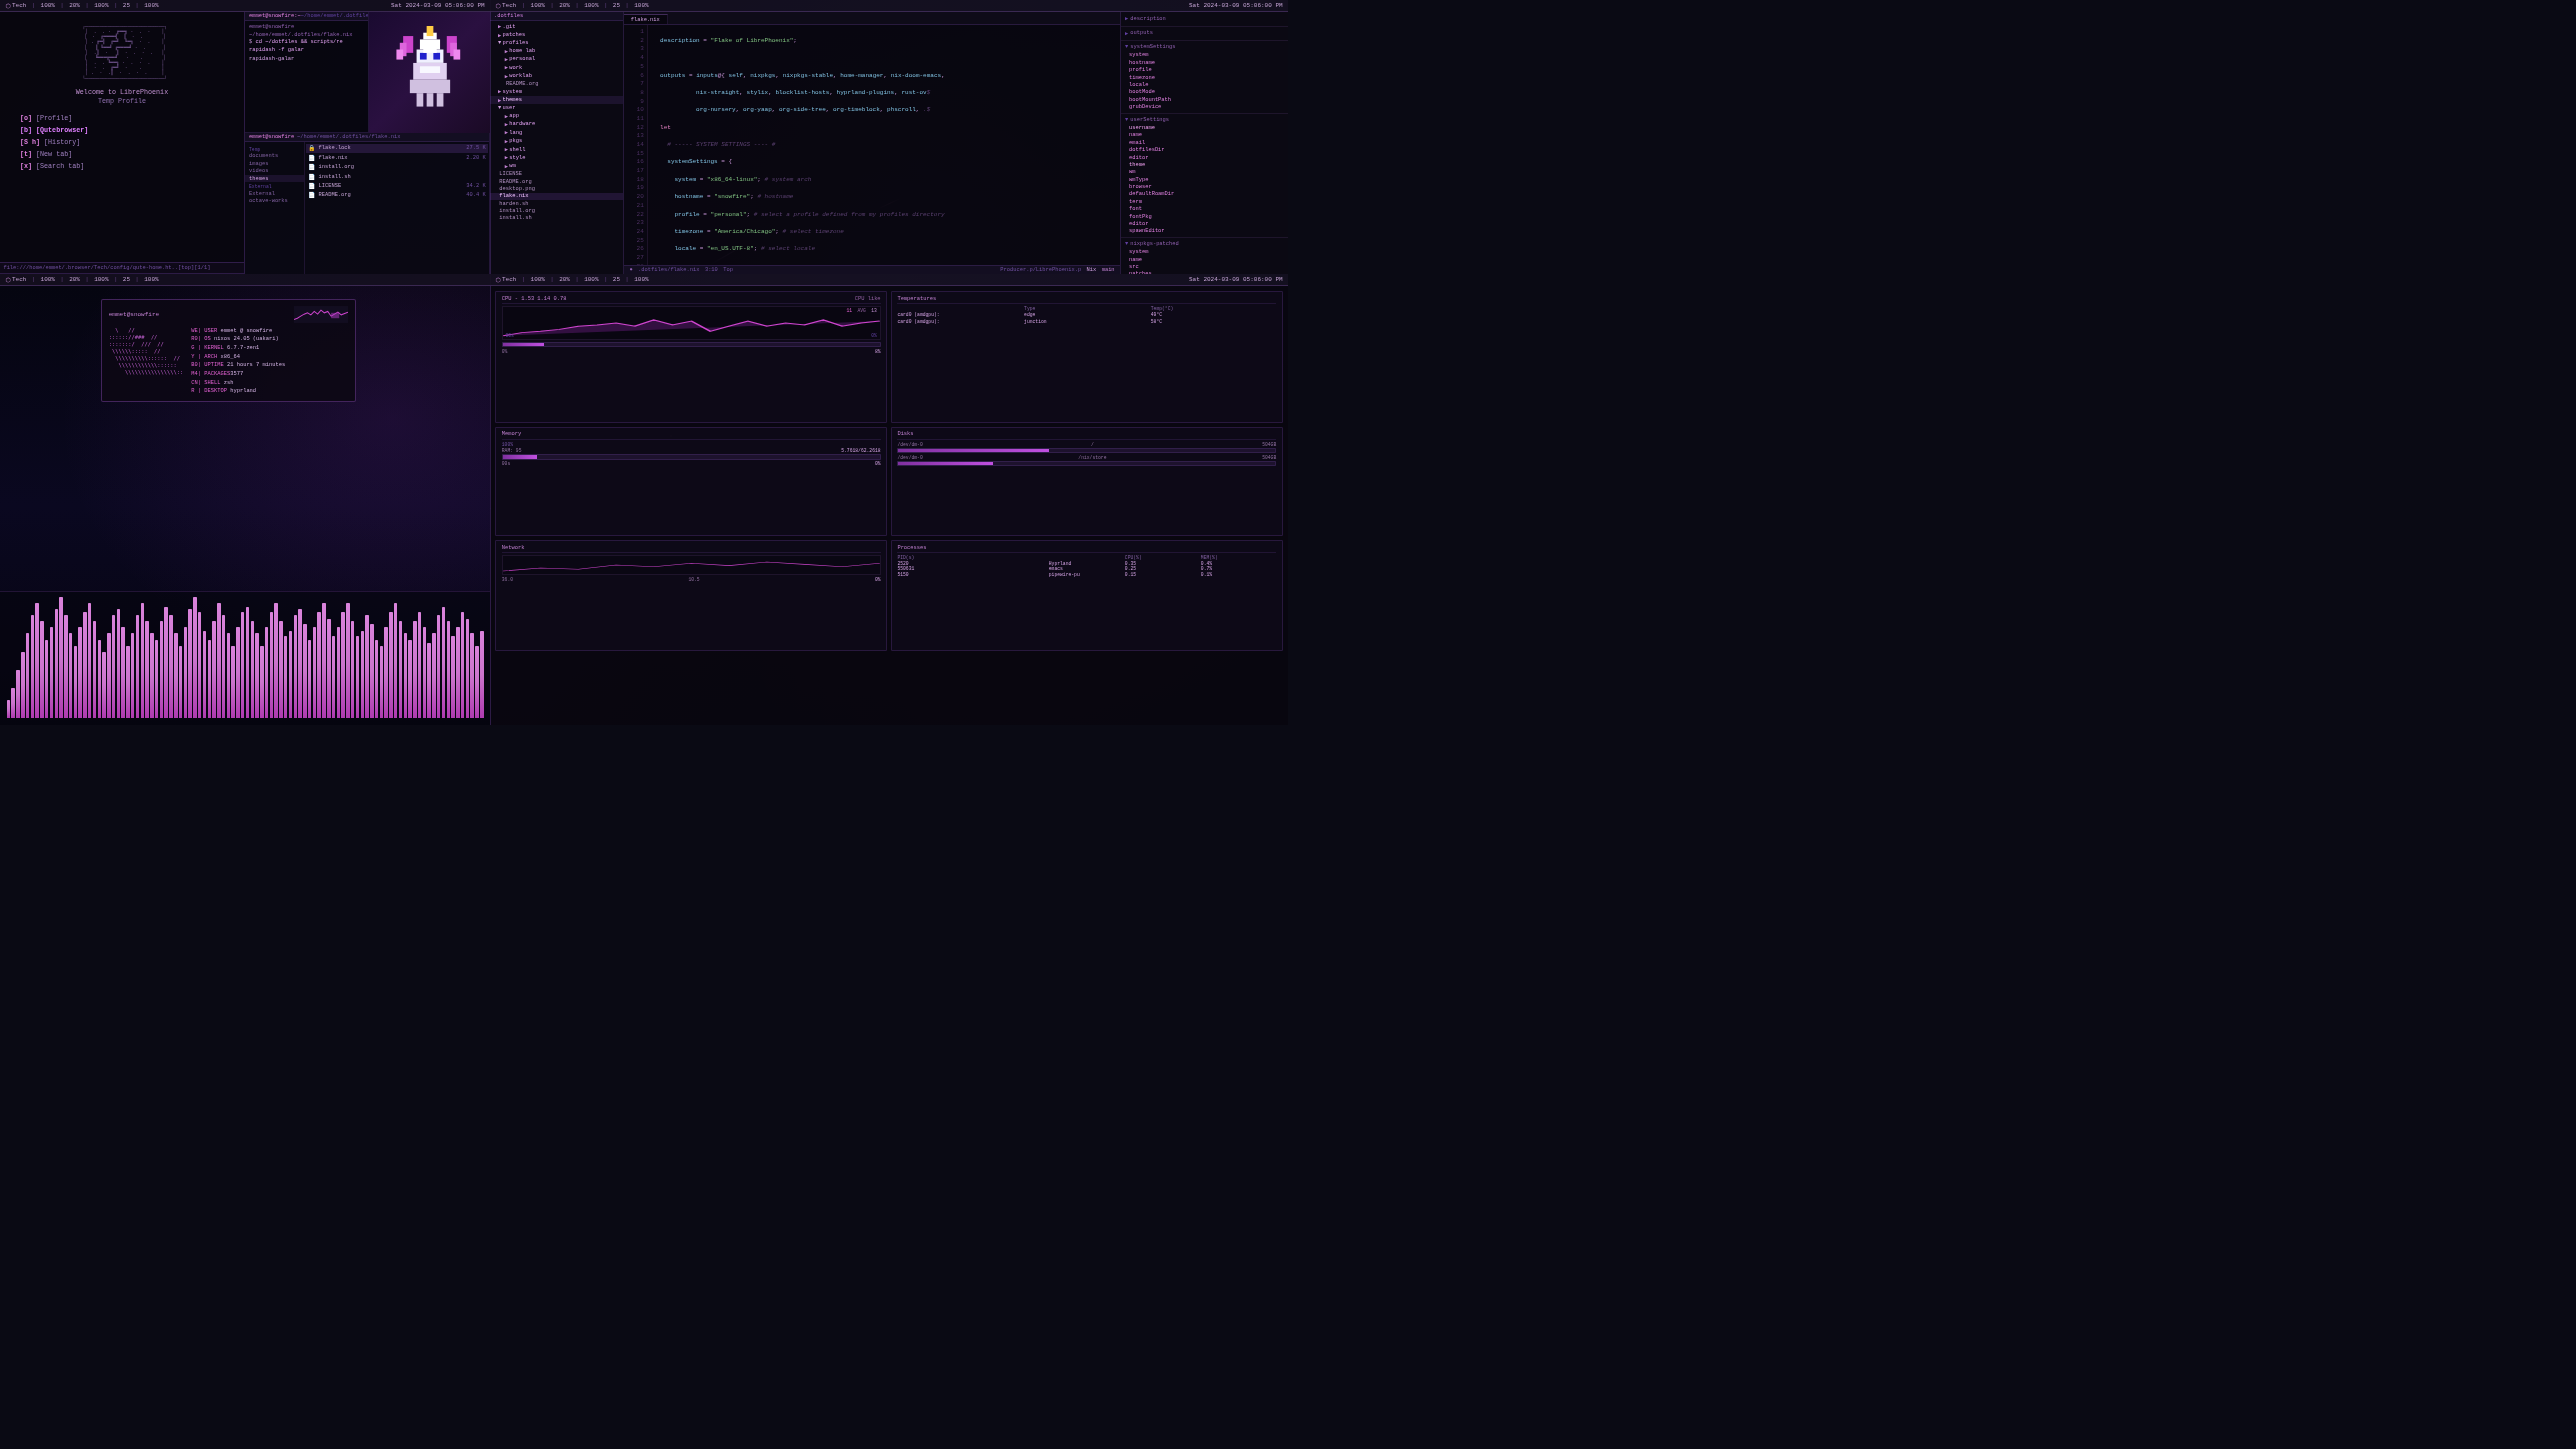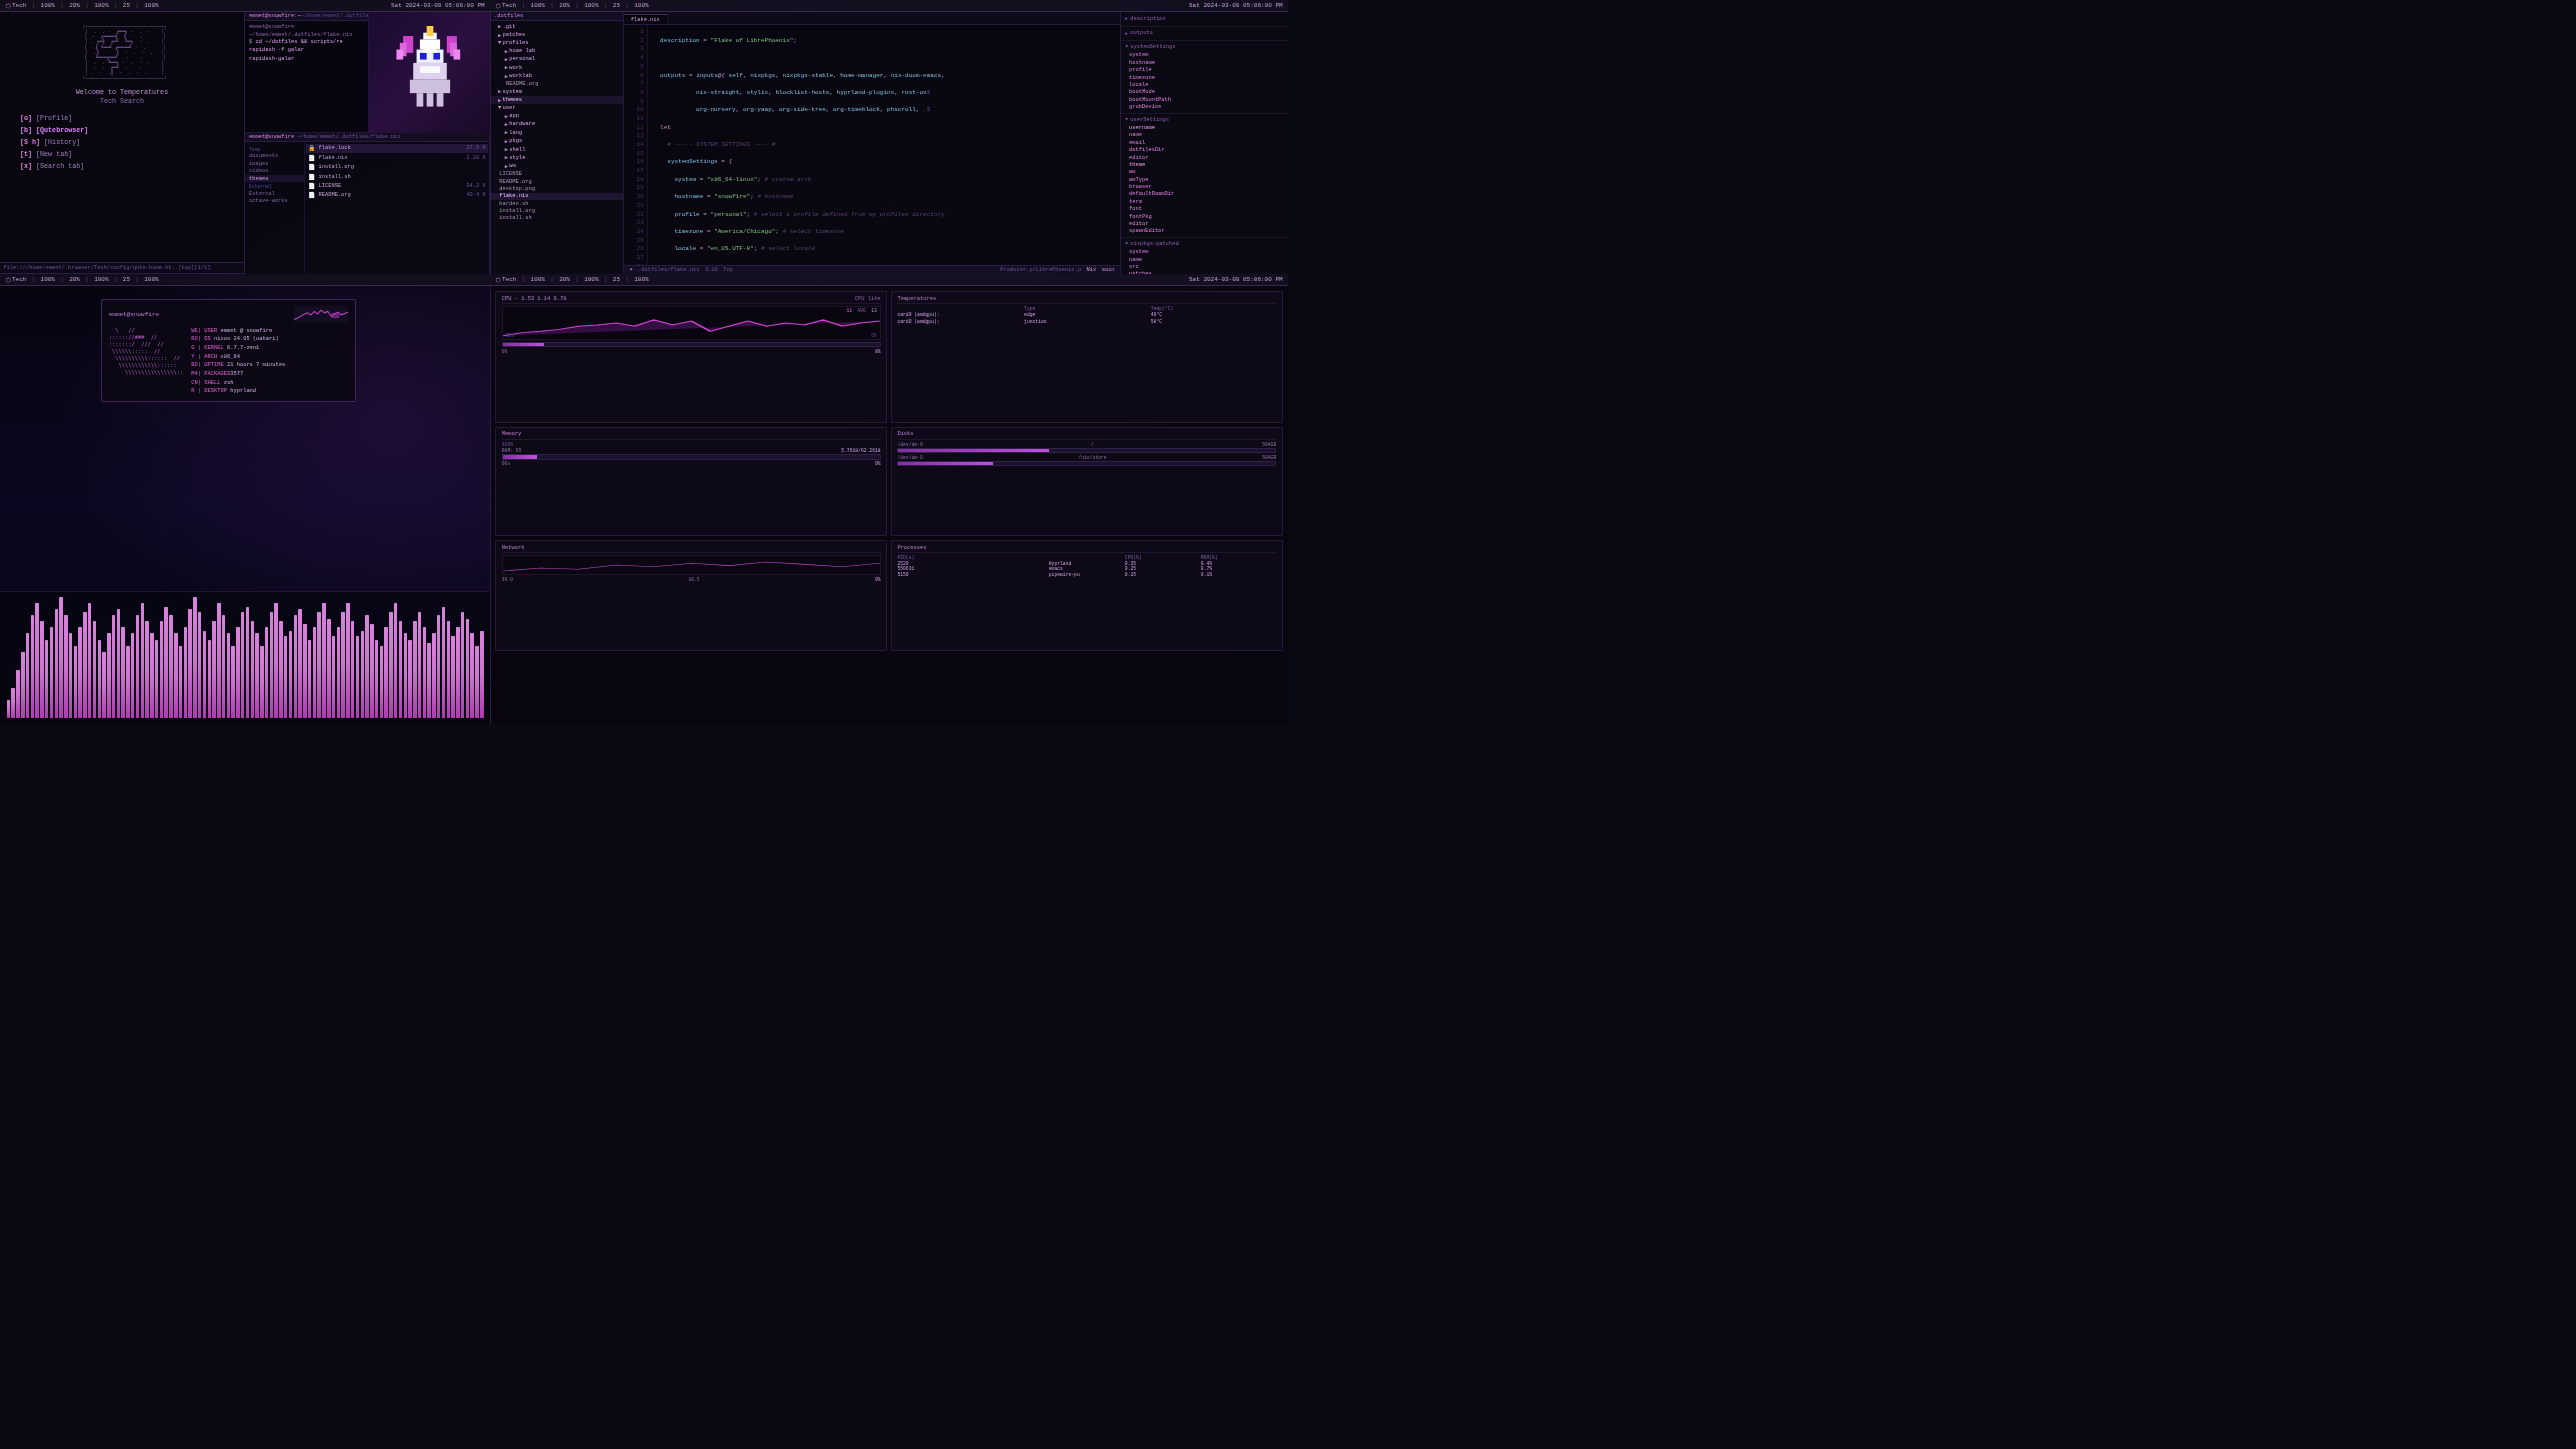--- a/index.html
+++ b/index.html
@@ -726,22 +726,22 @@
   │  .  . ·  ╔══╗ ·  .  ·    │
   │  ·  ╔════╣  ║  ·  .       │
   │ . ╔═╣  ╔═╝  ╚═╗  ·  .    │
   │   ║ ╚══╝ ╔════╝ ·  .      │
   │  .║  ·   ║  ·  .  ·  .   │
   │   ╚═══╦══╝   ·    .       │
   │  .  . ╚══╗ ·  .  ·  .    │
   │  ·  .  ╔═╝  ·    .       │
   │ .  ·  .║  ·  .  ·  .     │
   └────────────────────────────┘</div>
-  <div class="qb-title">Welcome to Temperatures</div>
-  <div class="qb-subtitle">Tech Search</div>
+  <div class="qb-title">Welcome to LibrePhoenix</div>
+  <div class="qb-subtitle">Temp Profile</div>
   <div class="qb-menu">
     <div class="qb-menu-item">
       <span class="key">[o]</span>
       <span>[Profile]</span>
     </div>
     <div class="qb-menu-item">
       <span class="key highlight">[b]</span>
       <span class="highlight">[Qutebrowser]</span>
     </div>
     <div class="qb-menu-item">

